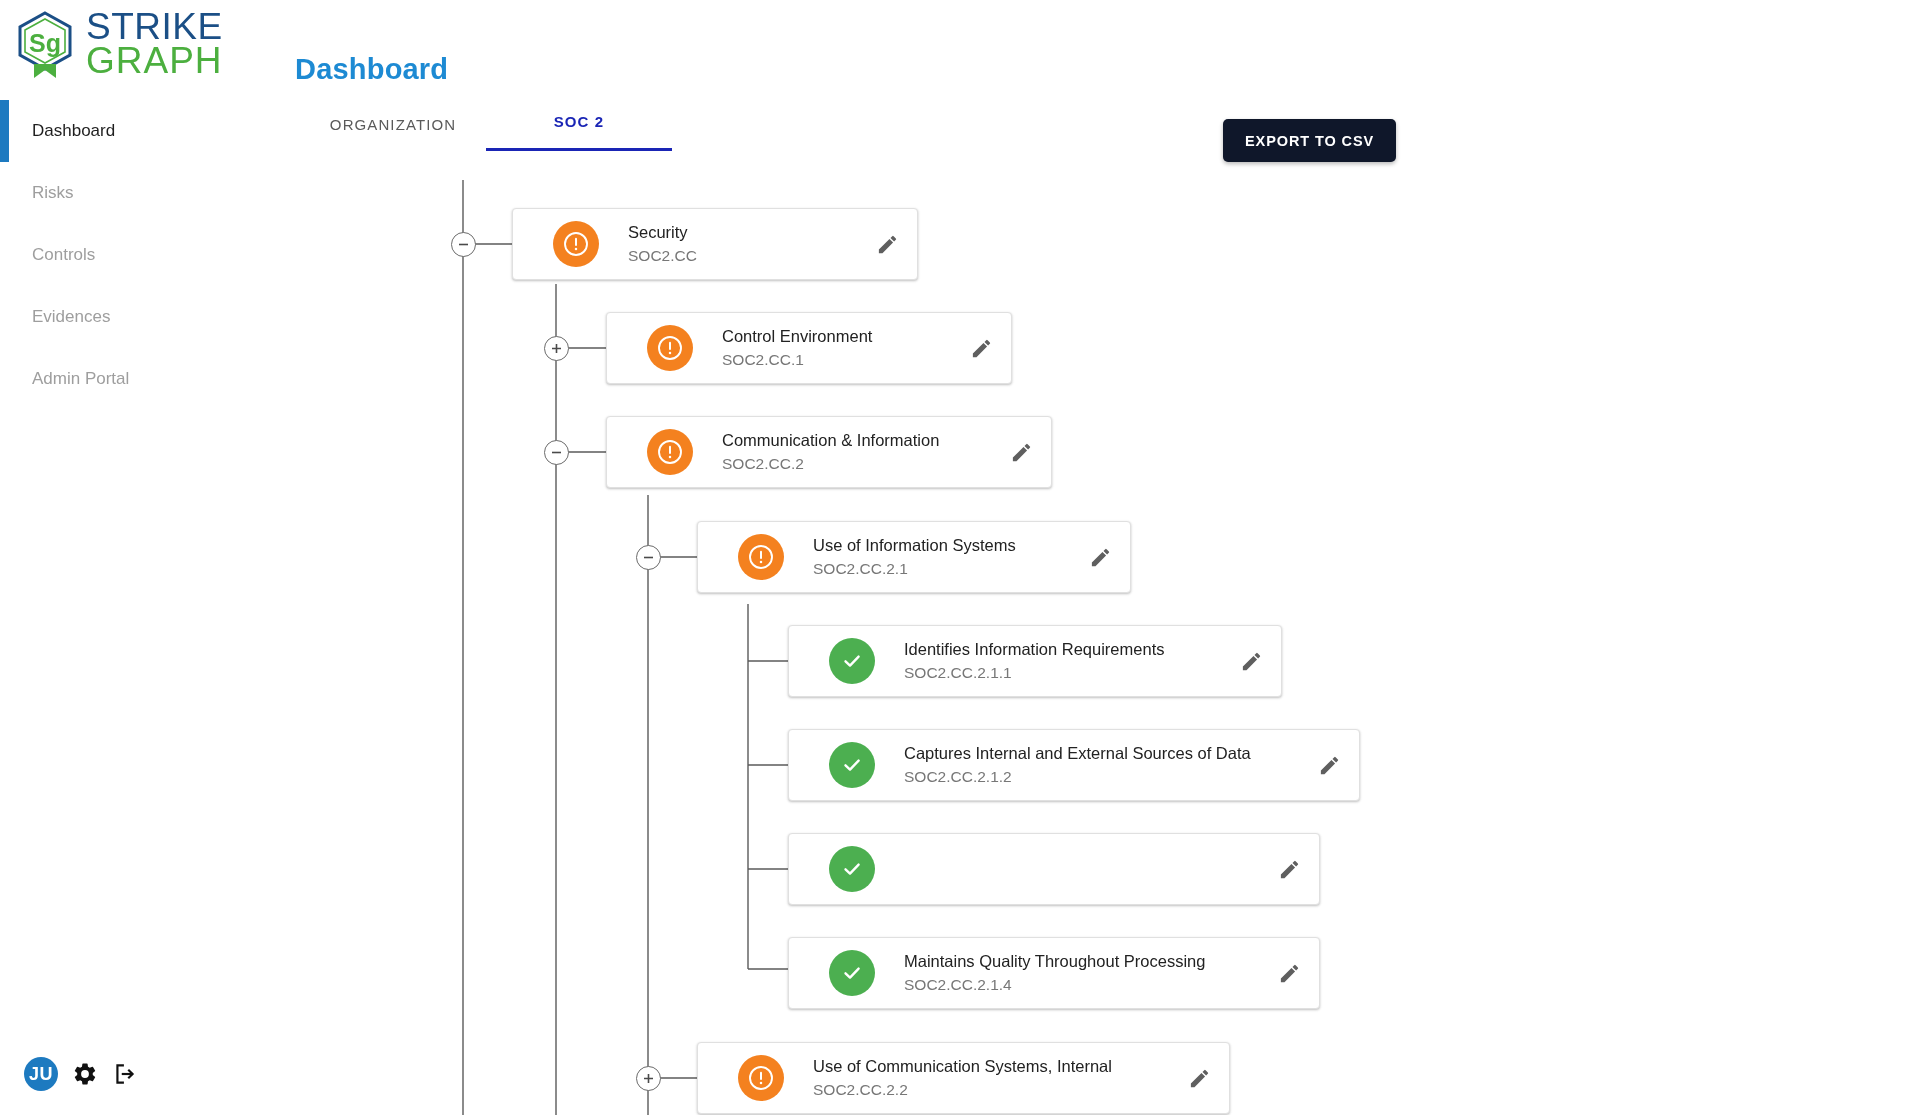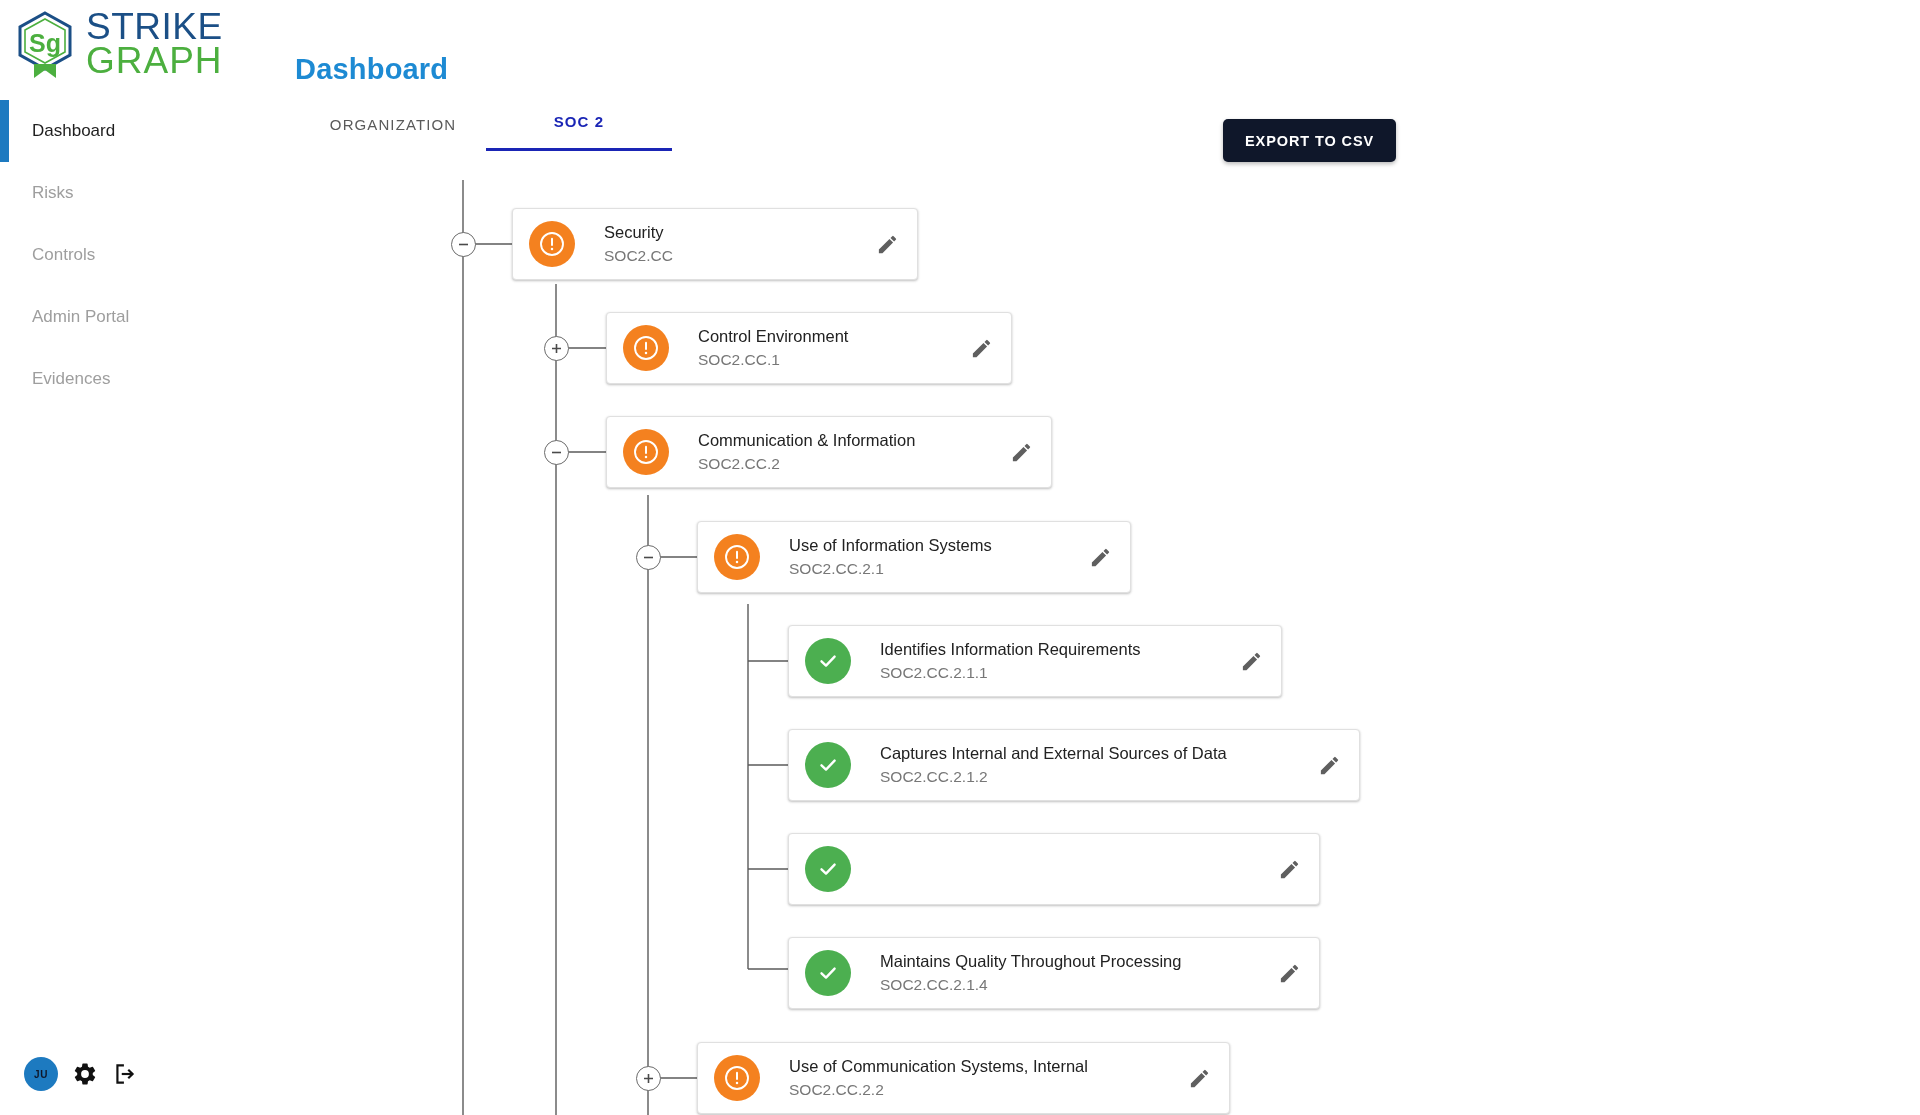--- a/index.html
+++ b/index.html
@@ -45,23 +45,23 @@
     content: ""; position: absolute; left: 0; top: 0;
     width: 9px; height: 62px; background: #1d7ac0;
   }
 
   .footer-icons {
     position: absolute; left: 24px; bottom: 24px;
     display: flex; align-items: center; gap: 14px;
   }
   .avatar {
     width: 34px; height: 34px; border-radius: 50%;
-    background: #1d7ac0; color: #0f172a;
+    background: #1d7ac0; color: #ffffff;
     display: flex; align-items: center; justify-content: center;
-    font-size: 10px; font-weight: bold; letter-spacing: .5px;
+    font-size: 18px; font-weight: bold; letter-spacing: .5px;
     cursor: pointer;
   }
   .ficon { width: 26px; height: 26px; cursor: pointer; color: #111; }
   .ficon svg { display: block; width: 26px; height: 26px; }
 
   
   .page-title {
     position: absolute; left: 295px; top: 53px;
     font-size: 29px; font-weight: bold; color: #1d8ad3;
     letter-spacing: .2px;
@@ -98,21 +98,21 @@
   .tree-svg { position: absolute; left: 0; top: 0; pointer-events: none; }
 
   .node-card {
     position: absolute;
     background: #ffffff;
     border: 1px solid #e0e0e0;
     border-radius: 4px;
     box-shadow: 0 1px 3px rgba(0,0,0,.16), 0 1px 2px rgba(0,0,0,.10);
     height: 72px;
     display: flex; align-items: center;
-    padding-left: 16px; padding-right: 14px;
+    padding-left: 40px; padding-right: 14px;
     cursor: pointer;
   }
   .status-icon {
     width: 46px; height: 46px; border-radius: 50%;
     flex: 0 0 46px;
     display: flex; align-items: center; justify-content: center;
   }
   .status-icon.warn { background: #f4811f; }
   .status-icon.ok   { background: #4caf50; }
   .status-icon svg { display: block; }
@@ -163,24 +163,24 @@
       <div class="nav-item active">
         <span>Dashboard</span>
       </div>
       <div class="nav-item">
         <span>Risks</span>
       </div>
       <div class="nav-item">
         <span>Controls</span>
       </div>
       <div class="nav-item">
+        <span>Evidences</span>
+      </div>
+      <div class="nav-item">
         <span>Admin Portal</span>
-      </div>
-      <div class="nav-item">
-        <span>Evidences</span>
       </div>
     </nav>
 
     <div class="footer-icons">
       <div class="avatar">JU</div>
       <div class="ficon">
         <svg viewBox="0 0 24 24" fill="currentColor">
           <path d="M19.14 12.94a7.07 7.07 0 0 0 0-1.88l2.03-1.58a.5.5 0 0 0 .12-.64l-1.92-3.32a.5.5 0 0 0-.6-.22l-2.39.96a7 7 0 0 0-1.62-.94l-.36-2.54a.5.5 0 0 0-.5-.42h-3.84a.5.5 0 0 0-.5.42l-.36 2.54c-.58.24-1.12.56-1.62.94l-2.39-.96a.5.5 0 0 0-.6.22L2.67 8.84a.5.5 0 0 0 .12.64l2.03 1.58a7.07 7.07 0 0 0 0 1.88l-2.03 1.58a.5.5 0 0 0-.12.64l1.92 3.32c.12.22.38.3.6.22l2.39-.96c.5.38 1.04.7 1.62.94l.36 2.54a.5.5 0 0 0 .5.42h3.84a.5.5 0 0 0 .5-.42l.36-2.54c.58-.24 1.12-.56 1.62-.94l2.39.96c.22.08.48 0 .6-.22l1.92-3.32a.5.5 0 0 0-.12-.64l-2.03-1.58zM12 15.6A3.6 3.6 0 1 1 12 8.4a3.6 3.6 0 0 1 0 7.2z"></path>
         </svg>
       </div>

